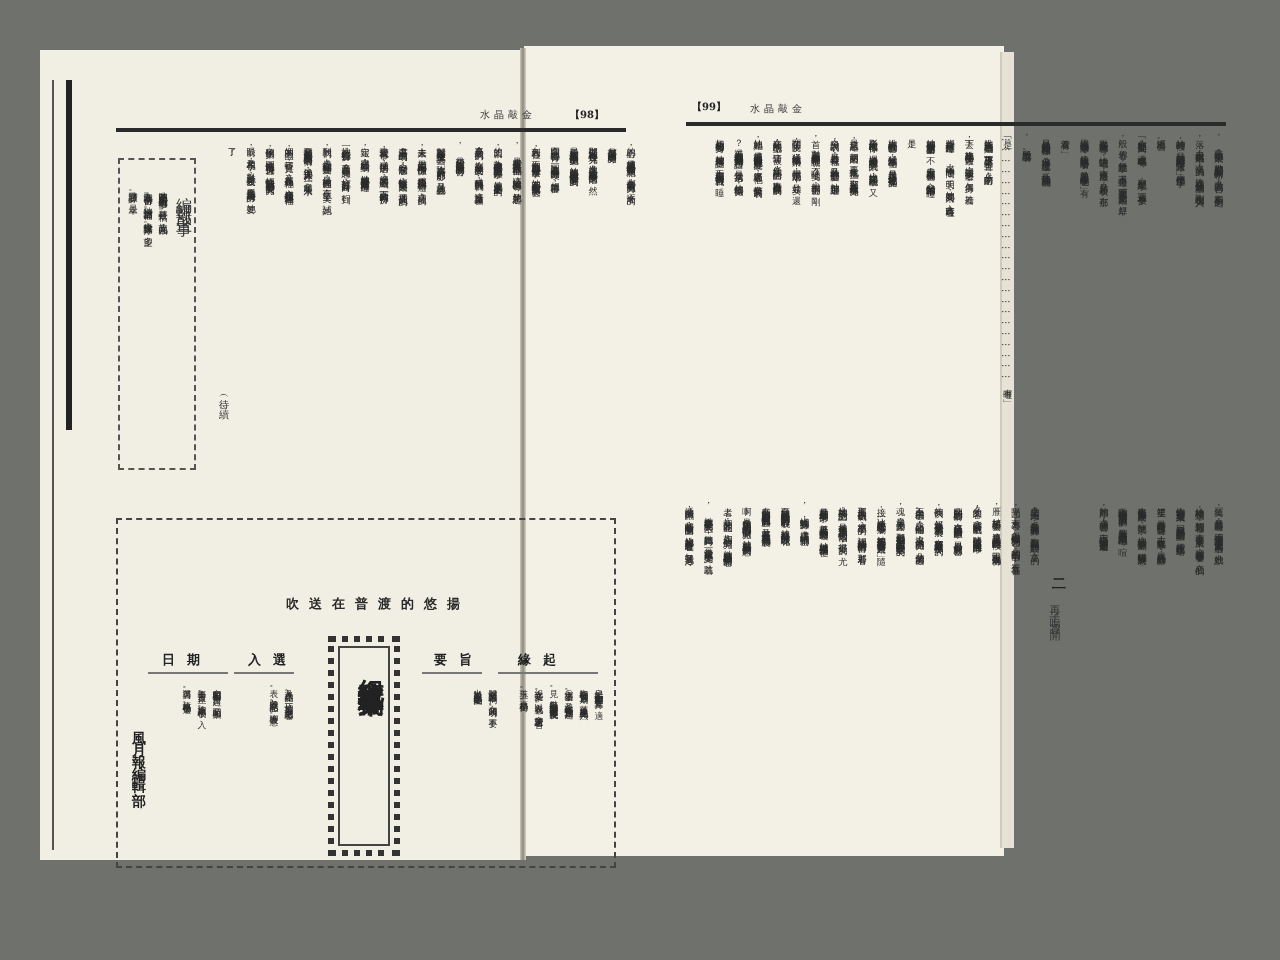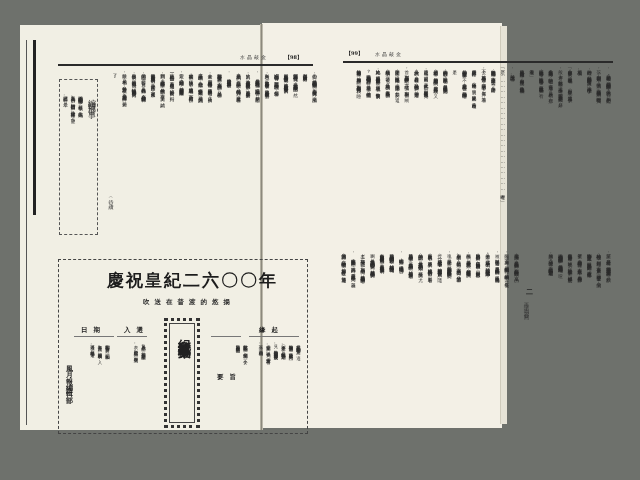--- a/index.html
+++ b/index.html
@@ -97,26 +97,25 @@
 <div class="notice-box">
   <div class="notice-title" style="left:25px; top:12px;">編輯部啓事</div>
   <div id="notice-body">
       <div class="vtext" style="left: 16.5px; top: 12px; height: 140px; width: 7.5px; font-size: 4.6px; line-height: 7.5px;">本號此次因印刷所為憾事，甚較平稿。故此九十四・</div>
       <div class="vtext" style="left: 9px; top: 12px; height: 140px; width: 7.5px; font-size: 4.6px; line-height: 7.5px;">九十五兩號合併。特別增加篇幅。今後當謀暢序。多望</div>
       <div class="vtext" style="left: 1.5px; top: 12px; height: 140px; width: 7.5px; font-size: 4.6px; line-height: 7.5px;">諸君鑒諒。是幸。</div>
     </div>
 </div>
 
 <div class="ad-box">
-  <div class="ad-title">慶祝皇紀二六〇〇年</div>
   <div class="ad-subtitle">吹送在普渡的悠揚</div>
 
   <div class="sec-head" style="left:200px; top:66px;">緣起</div>
   <div class="sec-rule" style="left:190px; top:76px; width:50px;"></div>
-  <div class="sec-head" style="left:158px; top:66px;margin-top:47px;">要旨</div>
+  <div class="sec-head" style="left:158px; top:66px;">要旨</div>
   <div class="sec-rule" style="left:152px; top:76px; width:30px;"></div>
   <div class="sec-head" style="left:65px; top:66px;">入選</div>
   <div class="sec-rule" style="left:58px; top:76px; width:30px;"></div>
   <div class="sec-head" style="left:22px; top:66px;">日期</div>
   <div class="sec-rule" style="left:15px; top:76px; width:40px;"></div>
 
   <div class="center-box">
     <div class="center-box-inner"></div>
     <div class="center-title">紀念號原稿募集</div>
   </div>

